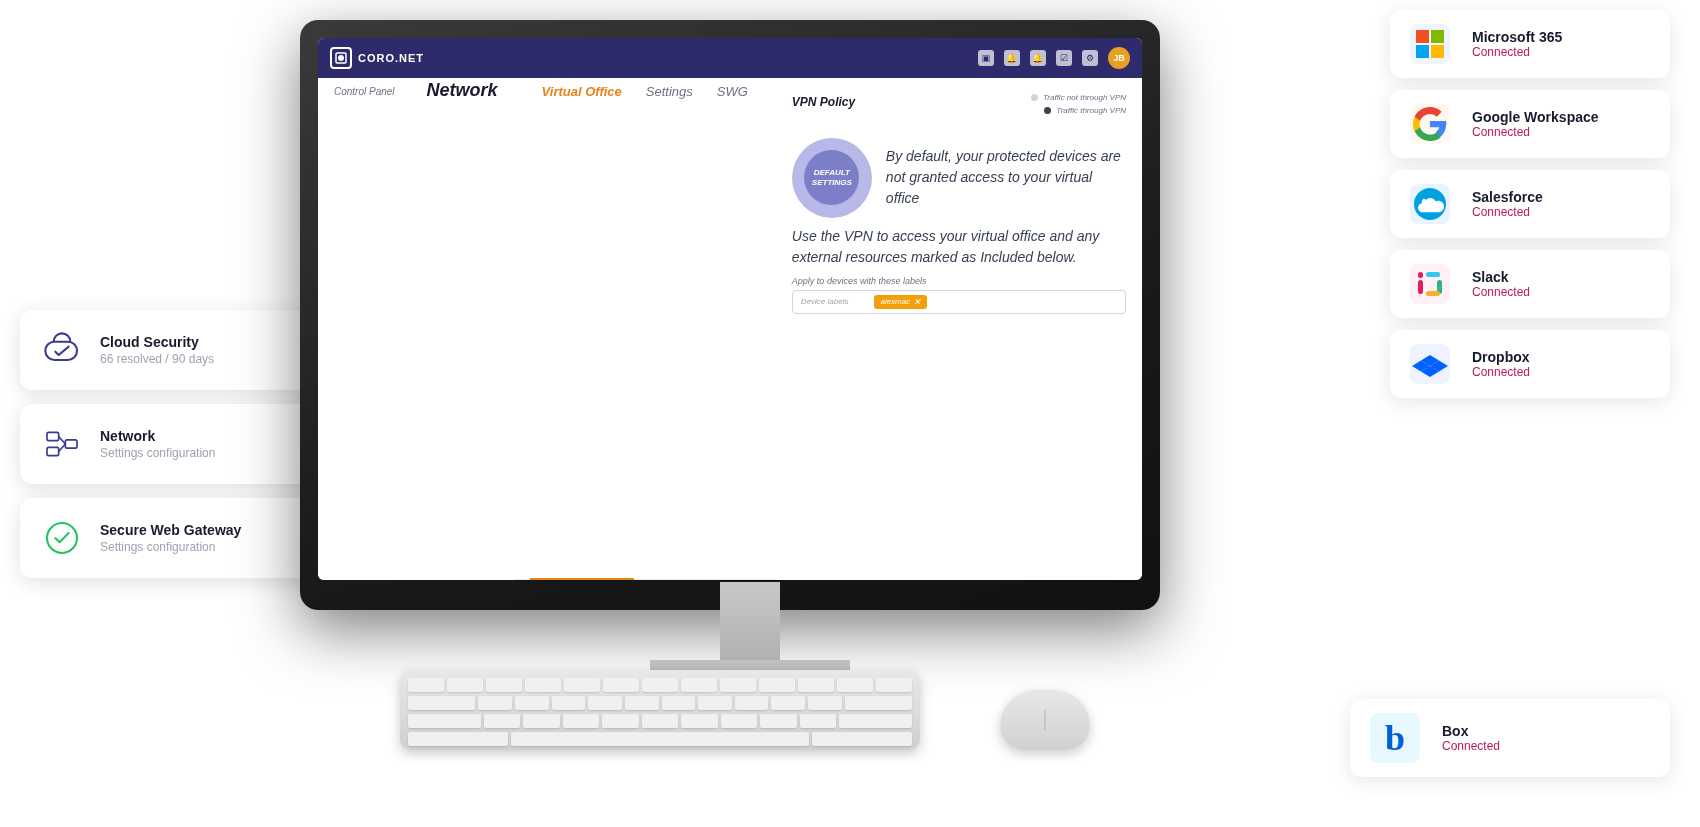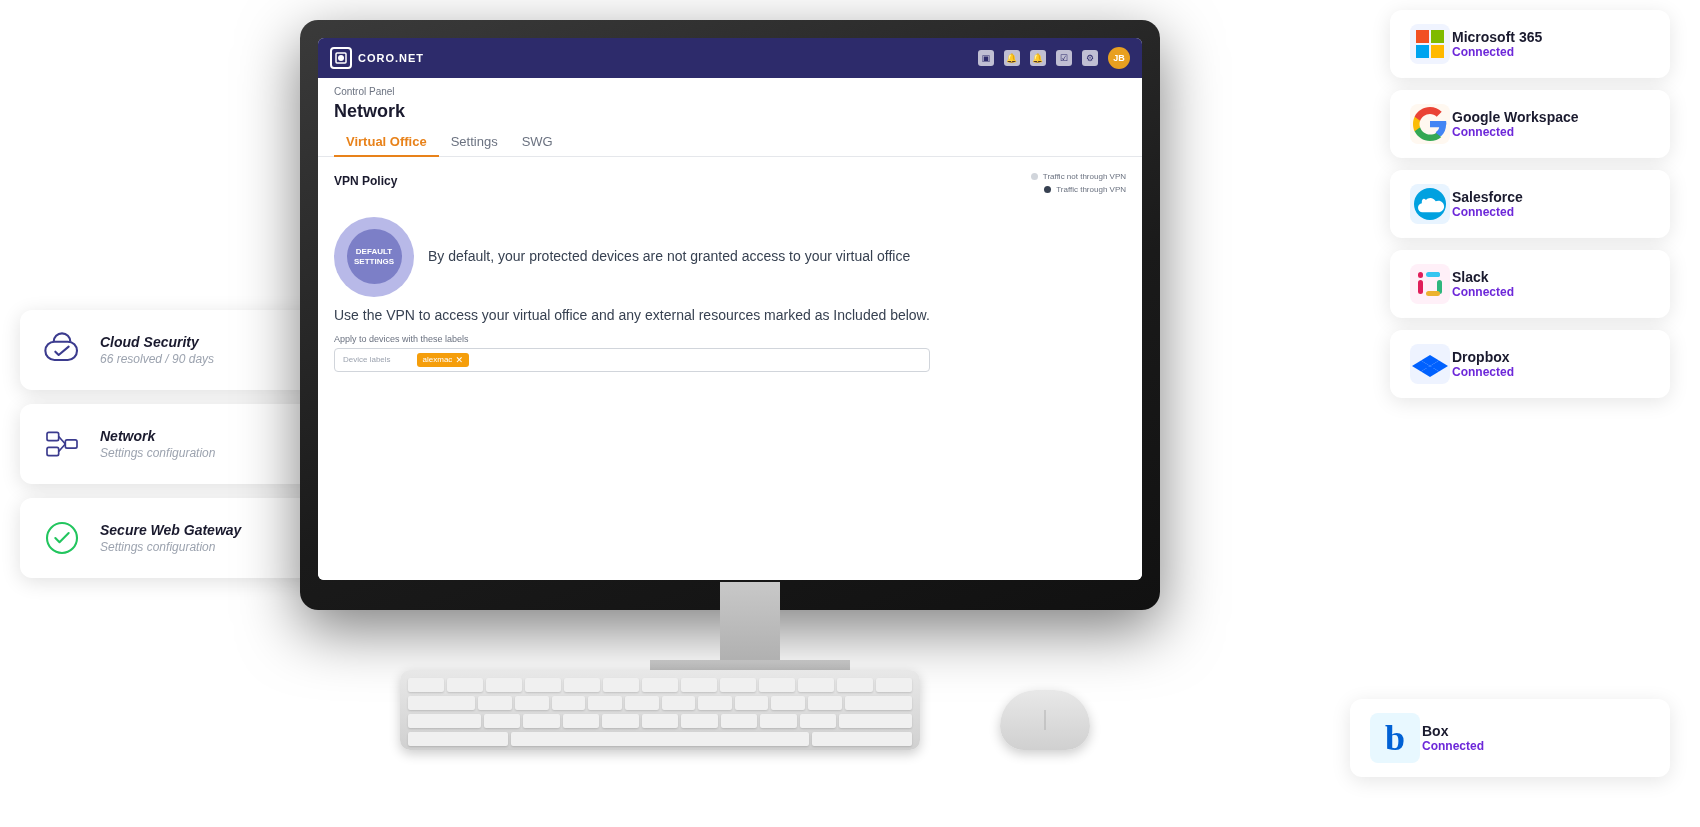--- a/index.html
+++ b/index.html
@@ -91,21 +91,21 @@
       font-size: 9px;
       font-weight: 700;
     }
 
     
     .content-area {
       flex: 1;
       background: #fff;
       overflow: hidden;
       display: flex;
-      flex-direction: column;
+      font-style: italic;
     }
 
     .breadcrumb {
       padding: 8px 16px 2px;
       font-size: 10px;
       color: #6b7280;
     }
     .breadcrumb a { color: #6b7280; text-decoration: none; }
 
     .page-title-text {
@@ -341,21 +341,21 @@
       gap: 14px;
       width: 320px;
     }
 
     .card-icon-wrap {
       width: 48px; height: 48px;
       display: flex; align-items: center; justify-content: center;
       flex-shrink: 0;
     }
 
-    .card-body { flex: 1; font-style: italic; }
+    .card-body { flex: 1; }
     .card-title {
       font-size: 14px;
       font-weight: 700;
       color: #1a1a2e;
       margin-bottom: 2px;
     }
     .card-subtitle {
       font-size: 12px;
       color: #9ca3af;
     }
@@ -386,42 +386,42 @@
       gap: 12px;
     }
 
     .service-card {
       background: #fff;
       border-radius: 12px;
       box-shadow: 0 4px 20px rgba(0,0,0,0.10);
       padding: 14px 20px;
       display: flex;
       align-items: center;
-      gap: 2px;
+      gap: 22px;
       width: 280px;
     }
 
     .service-logo {
       width: 40px; height: 40px;
       border-radius: 8px;
       display: flex; align-items: center; justify-content: center;
       flex-shrink: 0;
       font-size: 22px;
     }
 
     .service-info {}
     .service-name {
       font-size: 14px;
       font-weight: 700;
       color: #1a1a2e;
     }
     .service-status {
       font-size: 12px;
-      color: #6d28d9;
-      font-weight: 700;
+      color: #be185d;
+      font-weight: 400;
     }
 
     
     .box-card {
       width: 320px;
       position: absolute;
       bottom: 50px;
       right: 30px;
     }
     .box-card .service-logo { font-size: 30px; }

